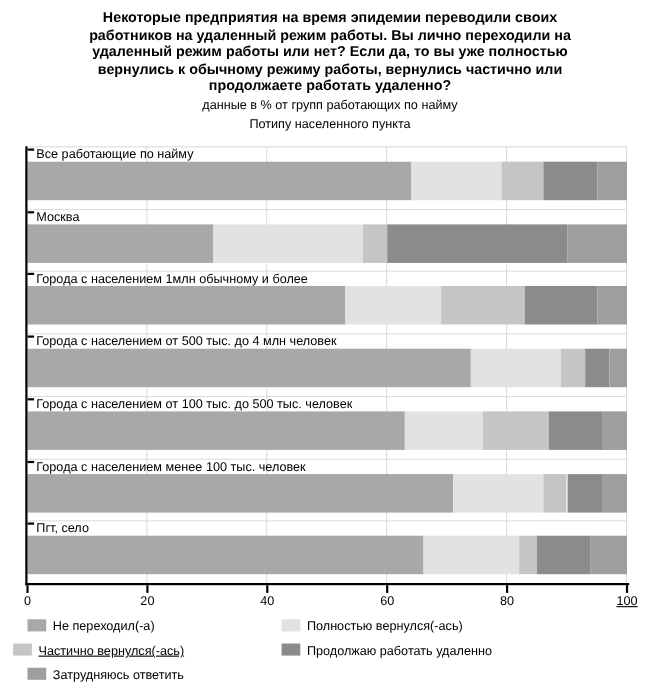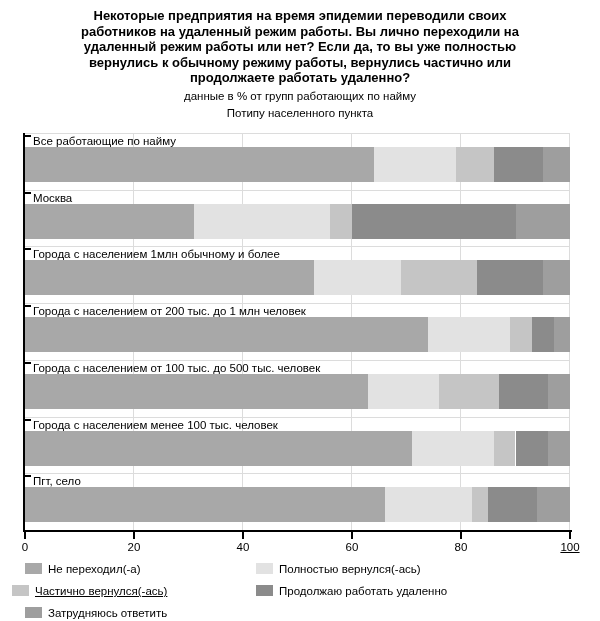--- a/index.html
+++ b/index.html
@@ -163,21 +163,21 @@
           <div class="bar-segment" style="left: 0px; width: 288.85px; background: rgb(168, 168, 168);"></div>
           <div class="bar-segment" style="left: 288.85px; width: 87.2px; background: rgb(226, 226, 226);"></div>
           <div class="bar-segment" style="left: 376.05px; width: 76.3px; background: rgb(197, 197, 197);"></div>
           <div class="bar-segment" style="left: 452.35px; width: 65.4px; background: rgb(139, 139, 139);"></div>
           <div class="bar-segment" style="left: 517.75px; width: 27.25px; background: rgb(158, 158, 158);"></div>
         </div>
       </div>
       <div class="row-block" style="top: 170.143px; height: 56.7143px;">
         <div class="row-gridline" style="background: rgb(220, 220, 220);"></div>
         <div class="y-tick"></div>
-        <div class="category-label">Города с населением от 200 тыс. до 1 млн человек</div>
+        <div class="category-label">Города с населением от 500 тыс. до 4 млн человек</div>
         <div class="bar">
           <div class="bar-segment" style="left: 0px; width: 403.3px; background: rgb(168, 168, 168);"></div>
           <div class="bar-segment" style="left: 403.3px; width: 81.75px; background: rgb(226, 226, 226);"></div>
           <div class="bar-segment" style="left: 485.05px; width: 21.8px; background: rgb(197, 197, 197);"></div>
           <div class="bar-segment" style="left: 506.85px; width: 21.8px; background: rgb(139, 139, 139);"></div>
           <div class="bar-segment" style="left: 528.65px; width: 16.35px; background: rgb(158, 158, 158);"></div>
         </div>
       </div>
       <div class="row-block" style="top: 226.857px; height: 56.7143px;">
         <div class="row-gridline" style="background: rgb(220, 220, 220);"></div>

